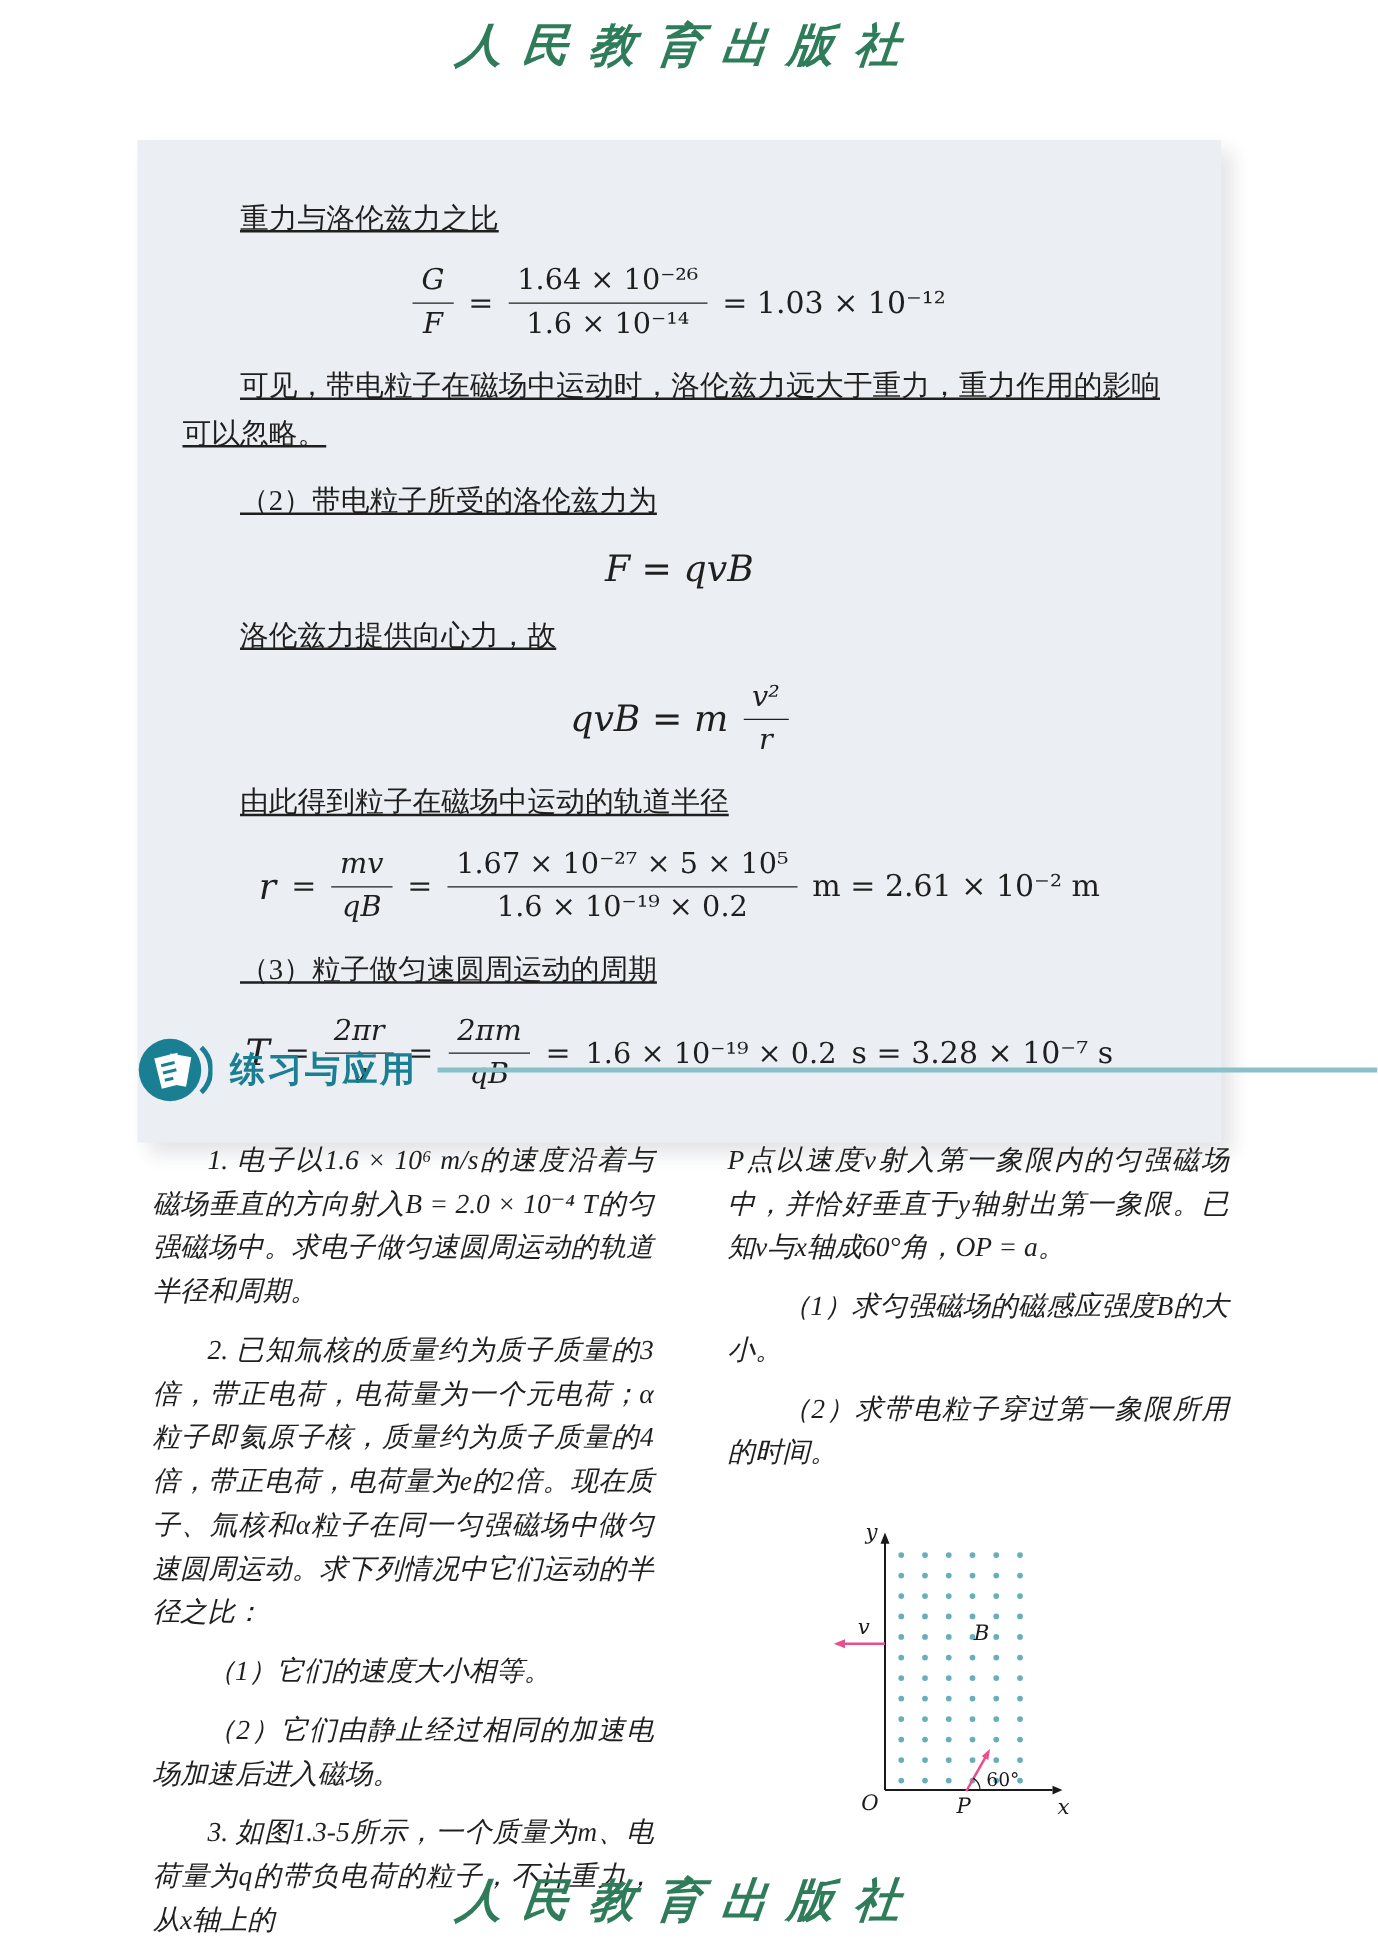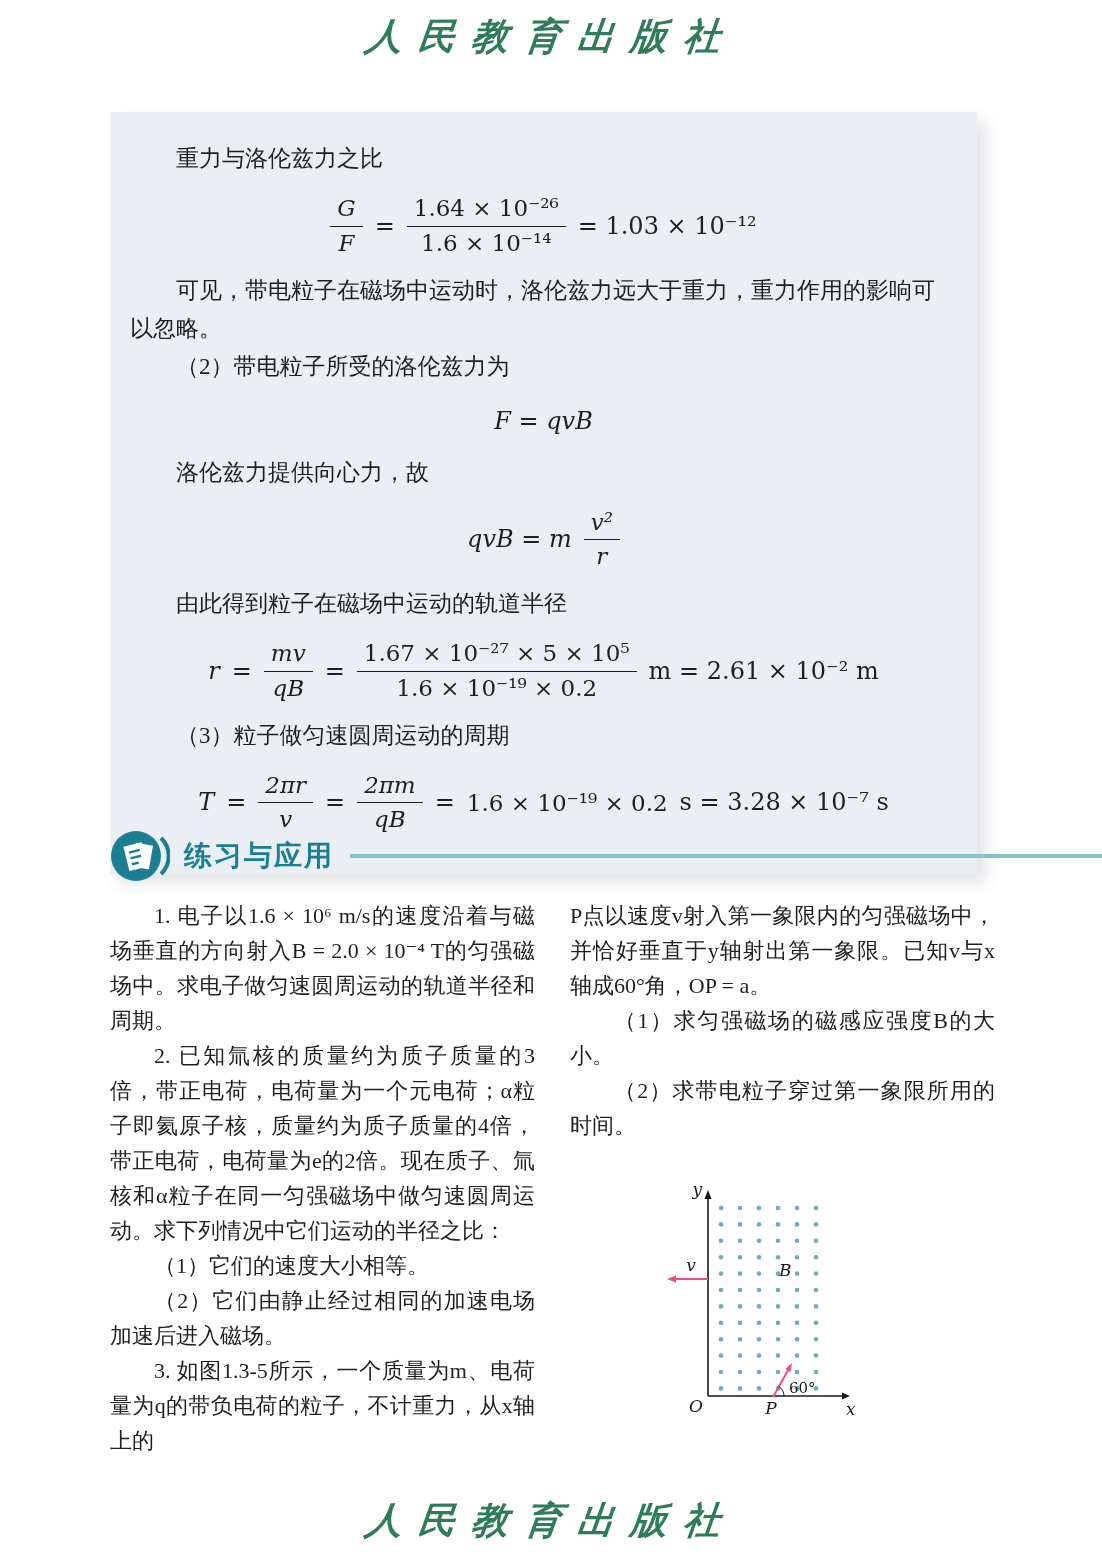--- a/index.html
+++ b/index.html
@@ -13,40 +13,40 @@
   
   .logo{position:absolute;left:0;width:100%;text-align:center;color:var(--green);
         font-family:"DejaVu Serif",serif;font-style:italic;font-weight:bold;
         font-size:37px;letter-spacing:16px;transform:skewX(-6deg);white-space:nowrap;}
   .logo-top{top:12px;}
   .logo-bottom{top:1496px;}
   
   .example-box{position:absolute;left:110px;top:112px;width:867px;min-height:665px;
         background:var(--box-bg);box-shadow:9px 9px 14px rgba(40,50,70,.13);
         padding:28px 20px 26px 20px;font-size:23px;line-height:38px;}
-  .bp{margin:0;}
+  .bp{margin:16px;text-decoration:underline;}
   .indent{text-indent:2em;}
   .formula{display:flex;justify-content:center;align-items:center;gap:12px;
         font-family:"DejaVu Serif","Liberation Serif",serif;font-size:24px;margin:16px 0 14px 0;}
   .formula .plain{font-style:normal;}
   .it{font-style:italic;}
   .frac{display:inline-flex;flex-direction:column;align-items:center;line-height:1.25;font-size:23px;}
   .frac .num{padding:0 7px 3px 7px;border-bottom:1.7px solid var(--ink);}
   .frac .den{padding-top:2px;}
-  .f-inline{font-size:24px;font-style:italic;}
+  .f-inline{font-size:29px;font-style:italic;}
   
   .practice-header{position:absolute;left:110px;top:828px;width:992px;display:flex;align-items:center;}
   .ph-icon{flex:0 0 auto;}
   .ph-title{color:var(--teal);font-weight:bold;font-size:28px;margin-left:14px;
         font-family:"Liberation Sans",sans-serif;letter-spacing:2px;}
   .ph-line{flex:1;height:4px;background:var(--teal-line);margin-left:16px;margin-right:0;}
   
   .columns{position:absolute;left:110px;top:898px;width:885px;display:flex;gap:35px;}
   .col{width:425px;font-size:22px;line-height:35px;text-align:justify;}
-  .prob{margin:0;}
+  .prob{margin:12px;font-style:italic;}
   
   .fig{margin:38px auto 0 auto;width:250px;text-align:center;}
   .fig svg{display:block;}
   .figcap{font-size:20px;margin-top:8px;color:var(--ink);text-align:center;letter-spacing:1px;}
   .axis{stroke:#1a1a1a;stroke-width:1.6;}
   .svgtext{font-family:"DejaVu Serif",serif;font-style:italic;font-size:17px;fill:#1a1a1a;}
   .svgdeg{font-family:"DejaVu Serif",serif;font-size:15px;fill:#1a1a1a;}
   
   .footer{position:absolute;left:113px;top:1462px;font-family:"Liberation Sans",sans-serif;
         color:#3a3a3a;display:flex;align-items:baseline;}

